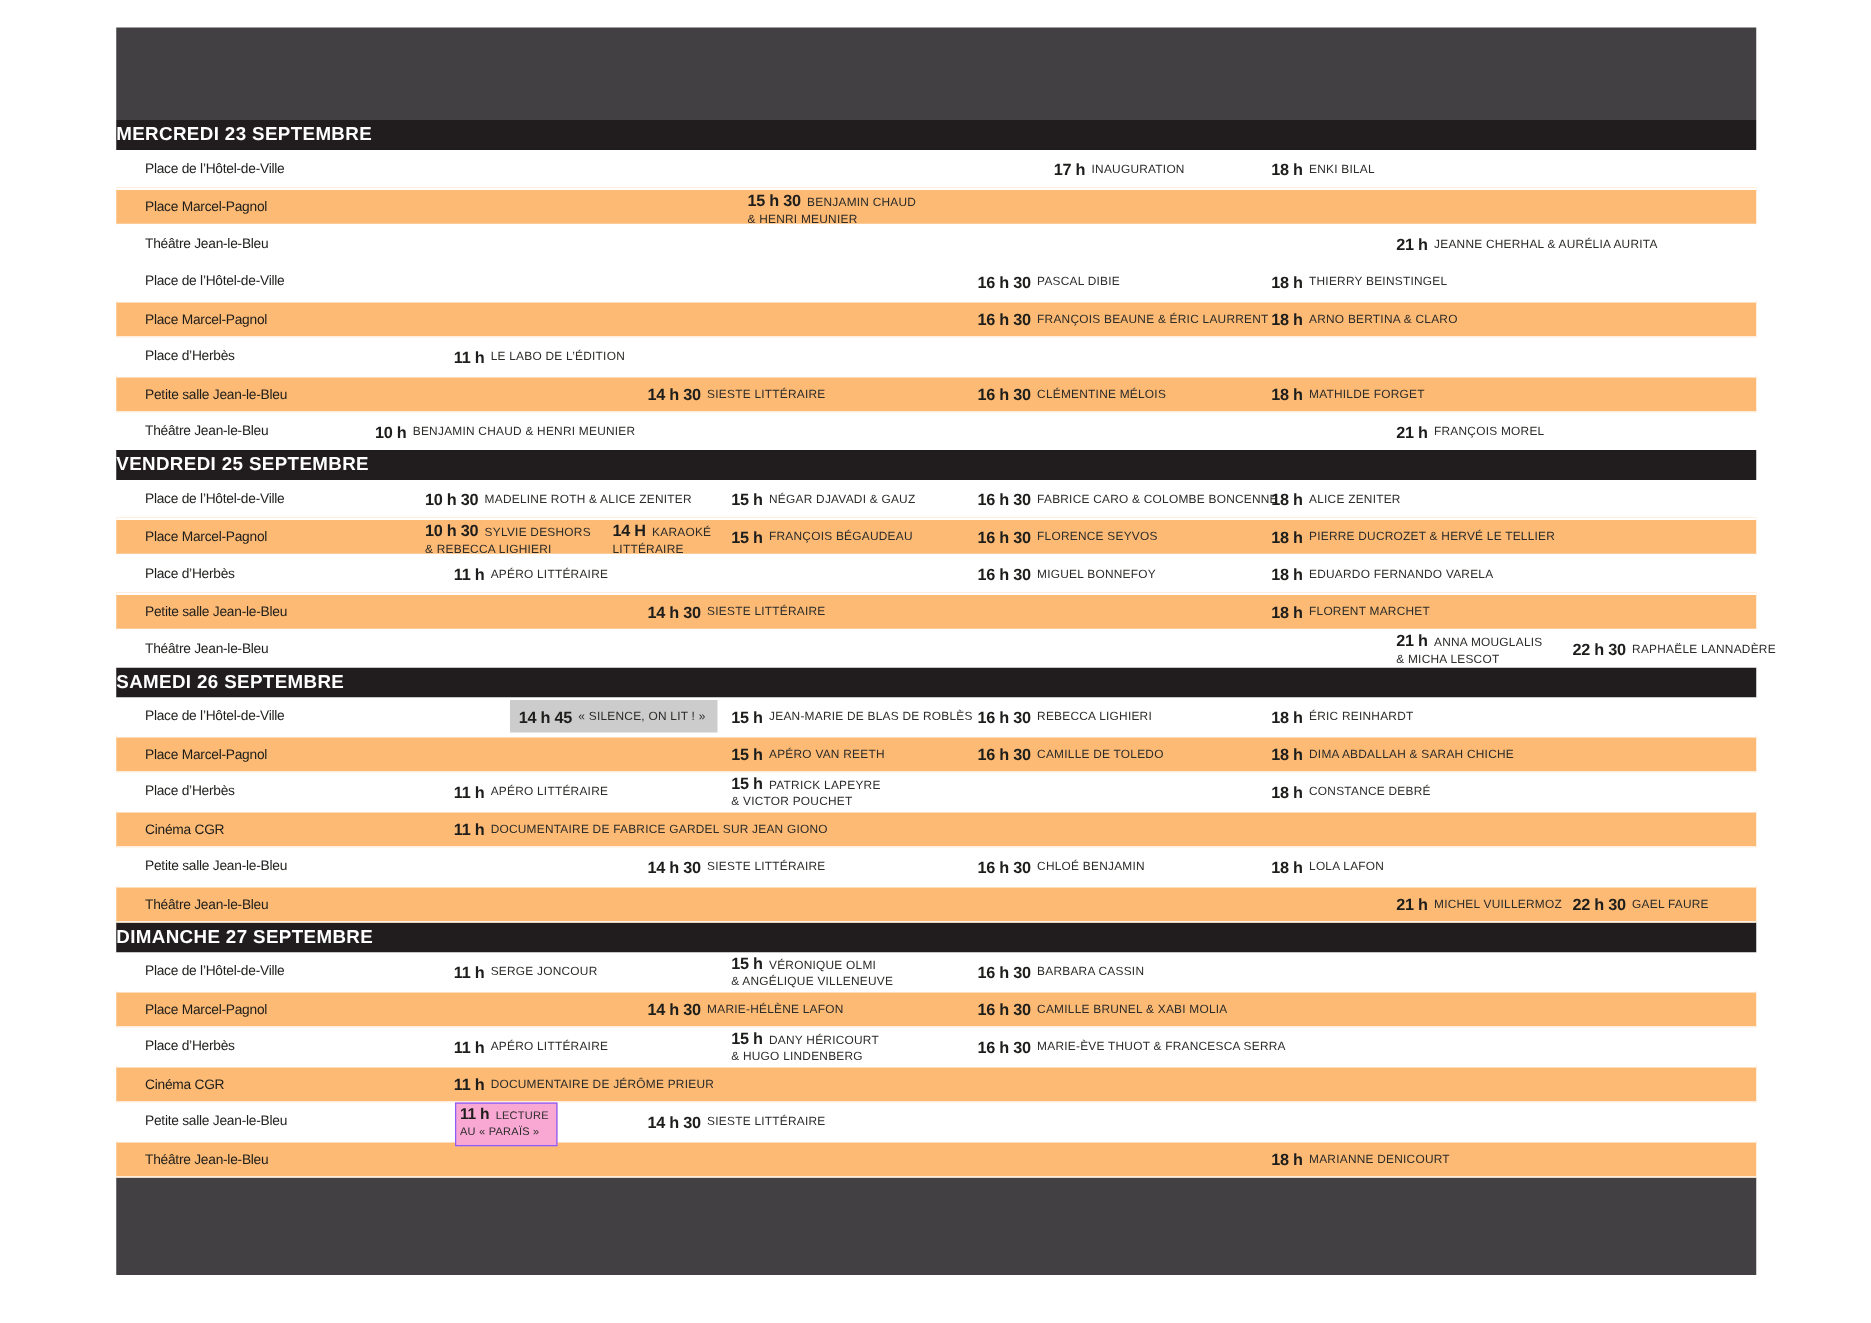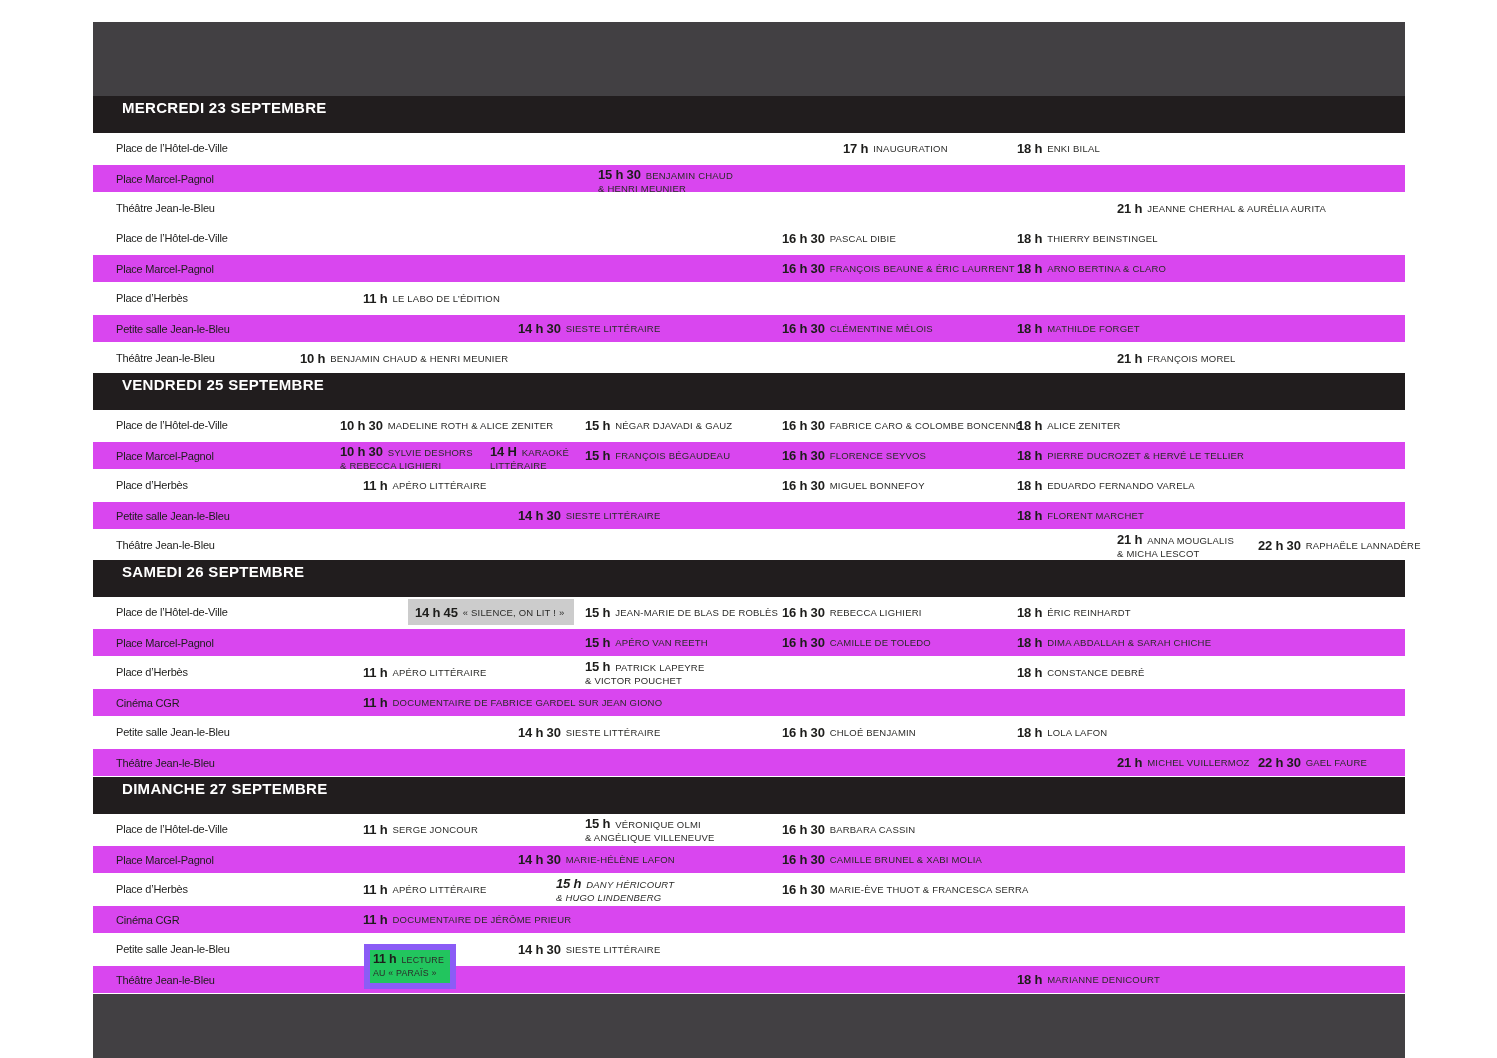--- a/index.html
+++ b/index.html
@@ -11,31 +11,31 @@
     color:#1d1d1b;
     overflow:hidden;
   }
   .content{
     position:absolute;left:93px;top:22px;width:1312px;
   }
   .band{width:1312px;background:#424043;}
   .band-top{height:74px;}
   .band-bottom{height:78px;}
   .day-bar{
-    height:37px;line-height:23px;
+    height:24px;line-height:23px;
     background:#211d1e;color:#ffffff;
     font-size:15px;font-weight:bold;letter-spacing:.3px;
-    padding-left:29px;box-sizing:border-box;width:1312px;
+    box-sizing:border-box;width:1312px;
   }
   .row{
     position:relative;height:30px;width:1312px;
     background:#ffffff;box-sizing:border-box;
   }
   .row.shade{
-    background:#d946ef;
+    background:#fdba74;
     border-top:2px solid #ffffff;border-bottom:1px solid #ffffff;
   }
   .venue{
     position:absolute;left:23px;top:0;height:100%;
     display:flex;align-items:center;
     font-size:11px;letter-spacing:-0.2px;color:#1d1d1b;
     white-space:nowrap;
   }
   .event{
     position:absolute;top:0;height:100%;
@@ -57,22 +57,22 @@
   .event.twoline .line2{
     display:block;font-size:9.5px;color:#2b2b29;
     letter-spacing:.2px;line-height:11px;margin-top:1px;
   }
   .event.highlight{
     background:#cccccc;
     top:2px;bottom:2px;height:auto;
     margin-left:-7px;padding:0 10px 0 7px;
   }
   .event.boxed{
-    background:#22c55e;border:6px solid #8b5cf6;
-    top:10px;height:31px;line-height:13px;
+    background:#f9a8d4;border:1px solid #8b5cf6;
+    top:0;height:31px;line-height:13px;
     margin-left:-4px;padding:1px 6px 1px 3px;z-index:3;
   }
   .event.boxed .time{font-size:12.5px;}
   .event.boxed .pname,.event.boxed .line2{font-size:8.8px;}
 </style>
 </head>
 <body>
 
 <div class="page">
   <div class="content">
@@ -330,21 +330,21 @@
             <span class="time">16 h 30</span>
             <span class="pname">CAMILLE BRUNEL &amp; XABI MOLIA</span>
           </div>
         </div>
         <div class="row">
           <span class="venue">Place d’Herbès</span>
           <div class="event" style="left: 270px;">
             <span class="time">11 h</span>
             <span class="pname">APÉRO LITTÉRAIRE</span>
           </div>
-          <div class="event twoline" style="left: 463px; font-style: italic;"><span class="time">15 h</span><span class="pname">DANY HÉRICOURT</span><span class="line2">&amp; HUGO LINDENBERG</span></div>
+          <div class="event twoline" style="left: 492px;"><span class="time">15 h</span><span class="pname">DANY HÉRICOURT</span><span class="line2">&amp; HUGO LINDENBERG</span></div>
           <div class="event" style="left: 689px;">
             <span class="time">16 h 30</span>
             <span class="pname">MARIE-ÈVE THUOT &amp; FRANCESCA SERRA</span>
           </div>
         </div>
         <div class="row shade">
           <span class="venue">Cinéma CGR</span>
           <div class="event" style="left: 270px;">
             <span class="time">11 h</span>
             <span class="pname">DOCUMENTAIRE DE JÉRÔME PRIEUR</span>

